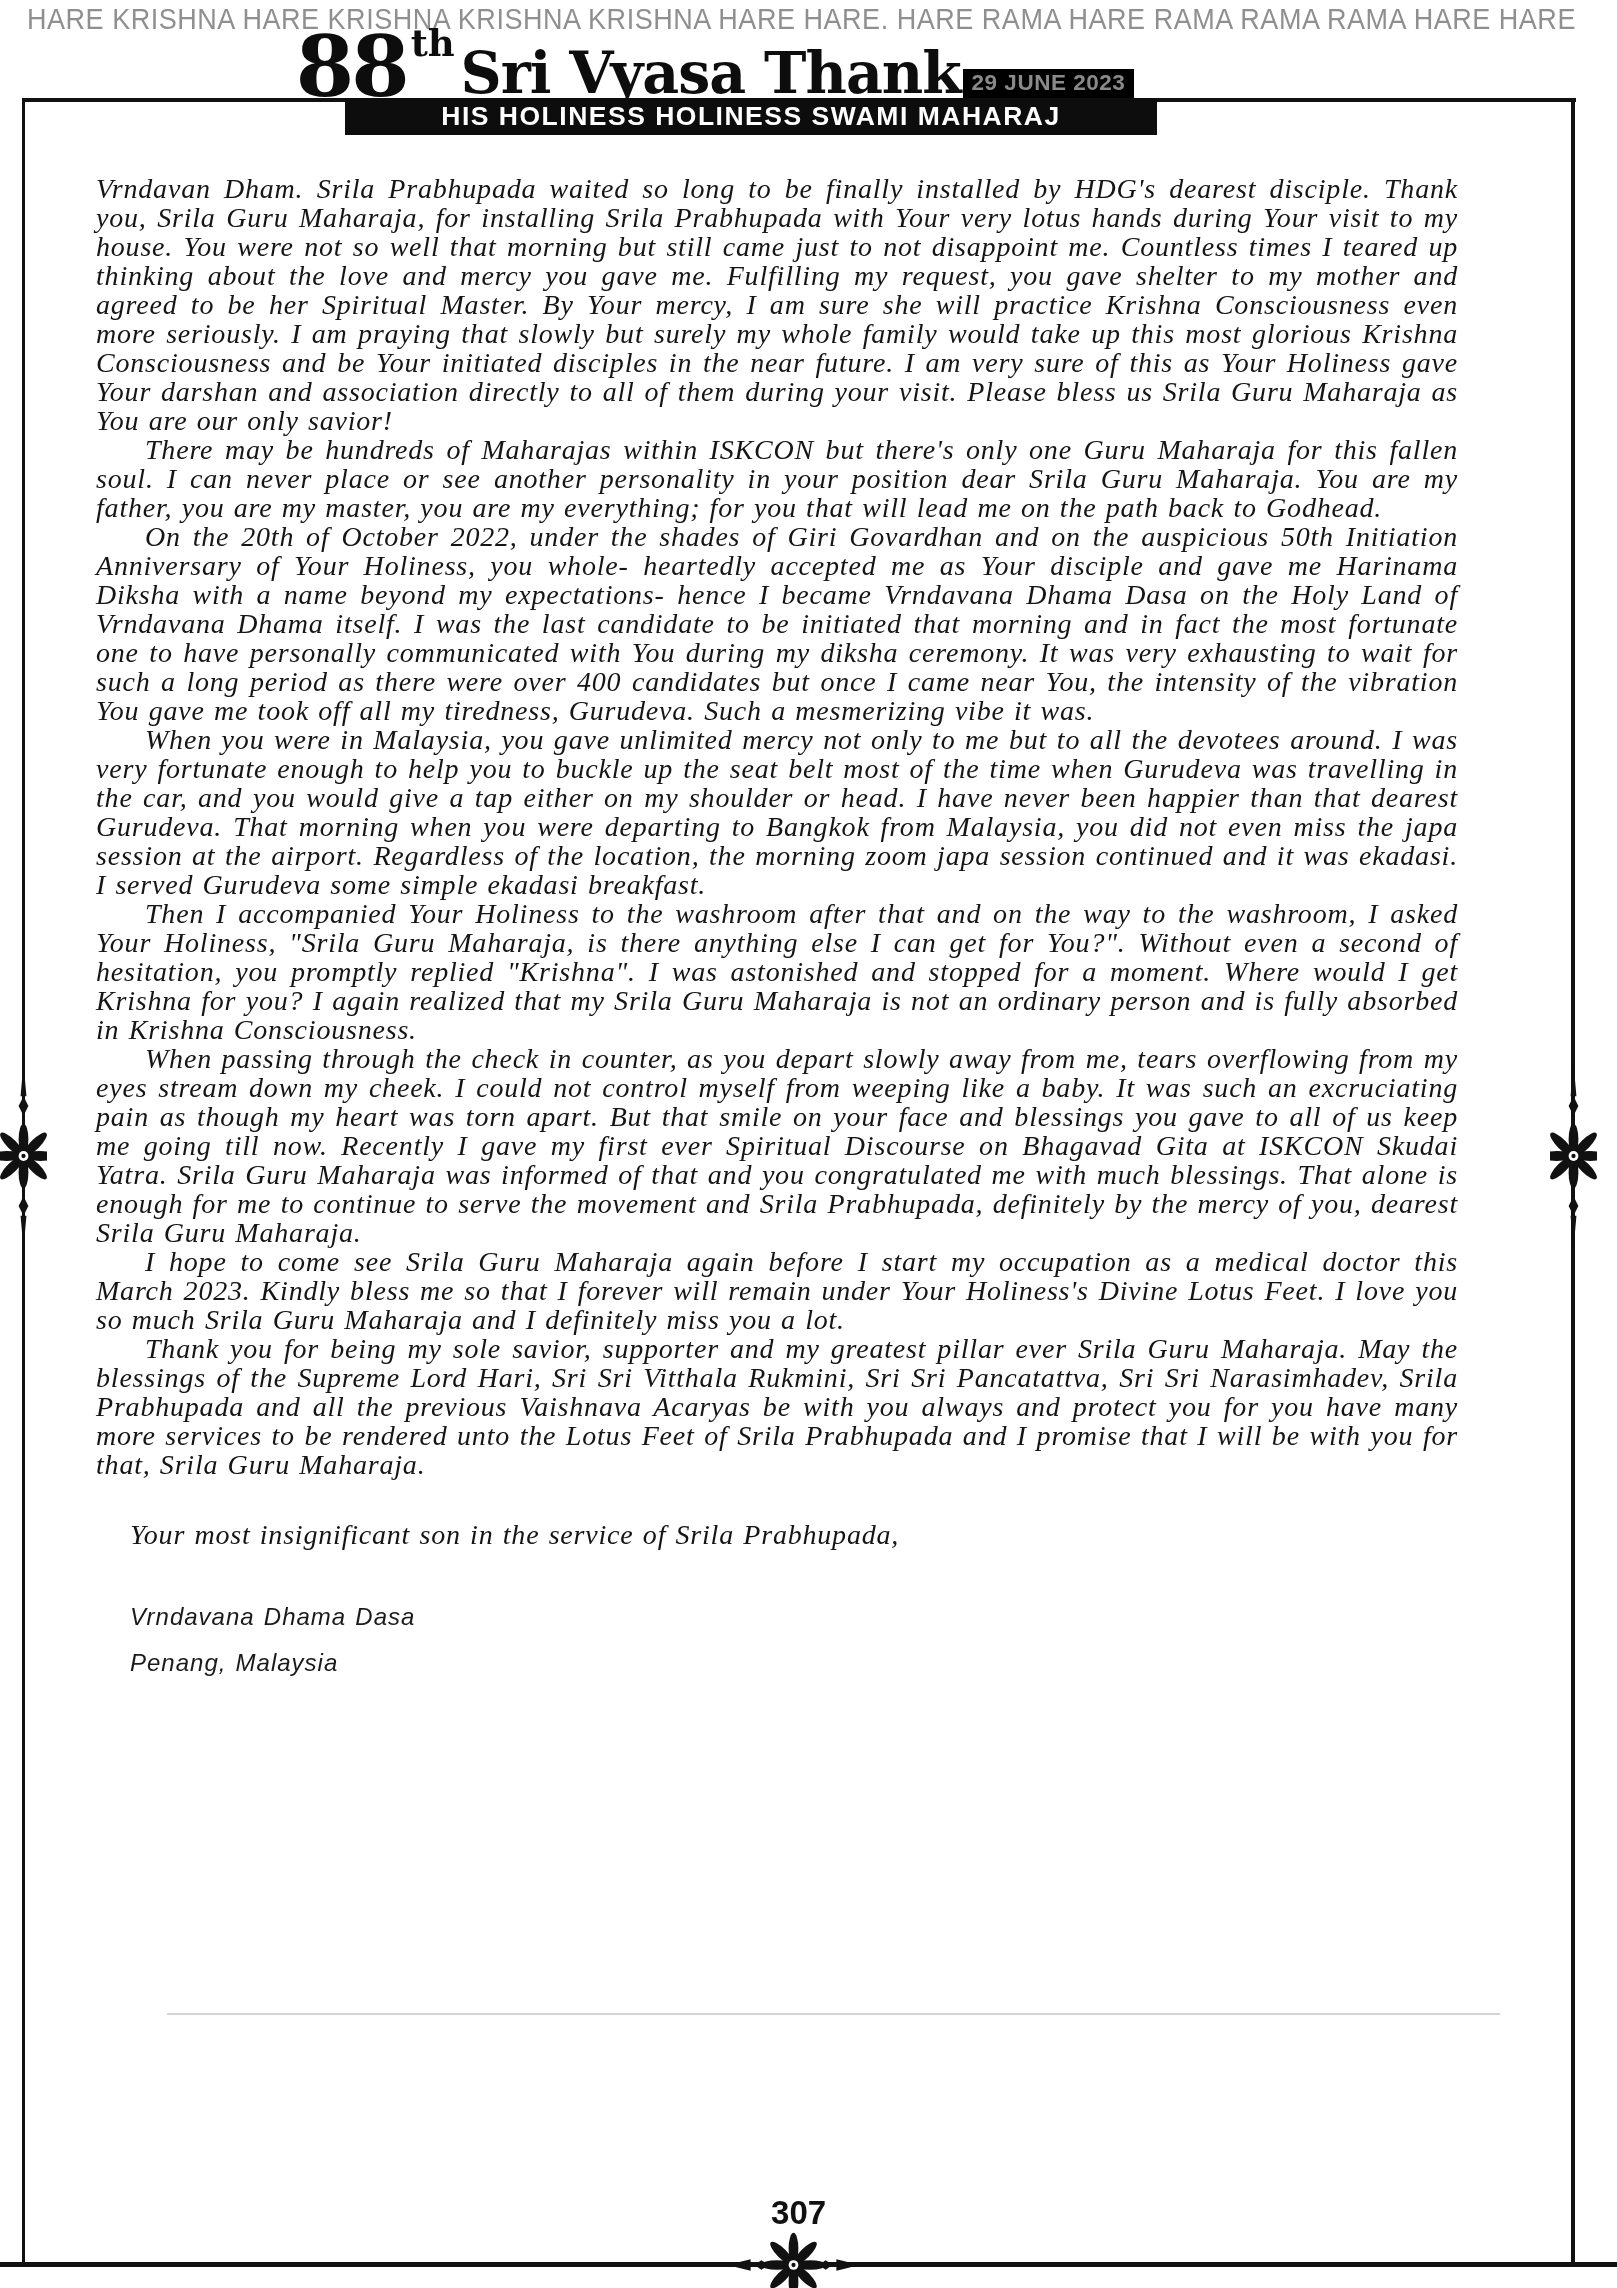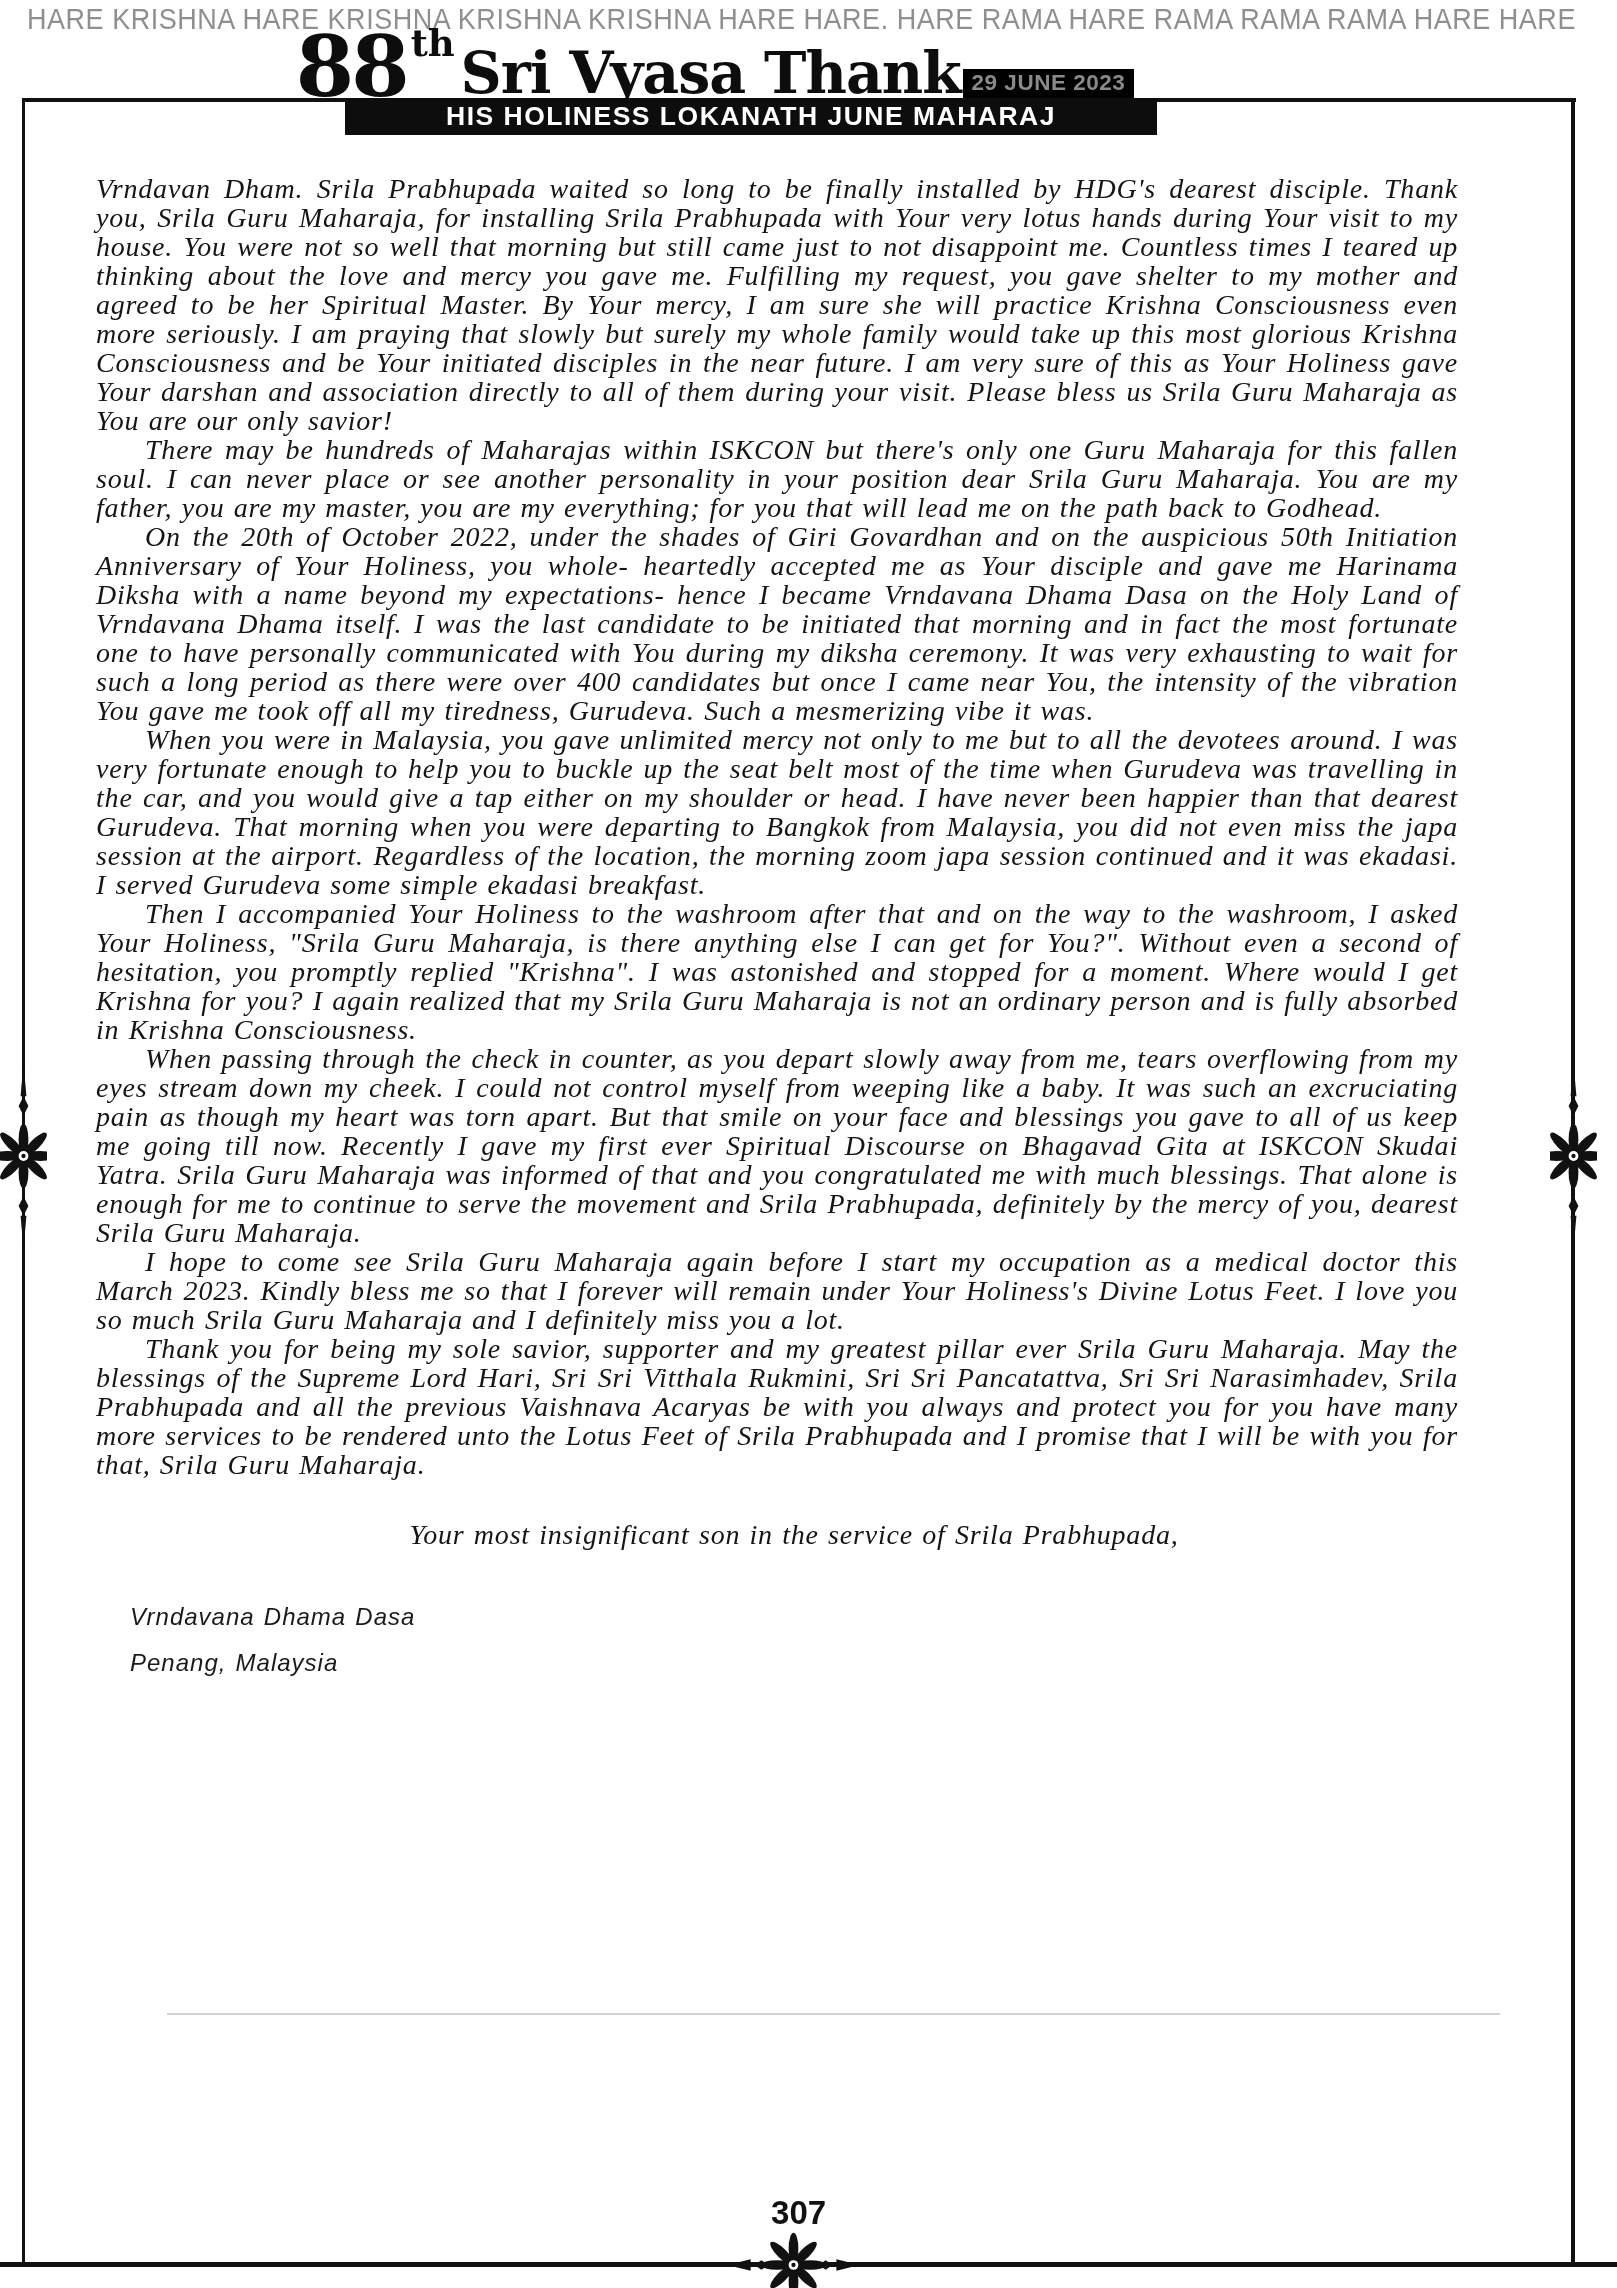--- a/index.html
+++ b/index.html
@@ -49,21 +49,21 @@
     font-size:26.5px;letter-spacing:1.5px;color:#ffffff;white-space:nowrap;
   }
   
   .letter{
     position:absolute;left:96px;top:174px;width:1362px;
     font-size:28px;line-height:29px;text-align:justify;
     letter-spacing:0.8px;word-spacing:1.5px;font-style:italic;
   }
   .letter p{margin:0;text-indent:49px;}
   .letter p.first{text-indent:0;}
-  .closing{margin:41px 0 0 34px;text-align:center;}
+  .closing{margin:41px 0 0 34px;text-align:left;}
   .signature{
     margin:45px 0 0 34px;
     font-family:"Liberation Sans",sans-serif;
     font-size:24px;line-height:46px;letter-spacing:1px;color:#1a1a1a;
   }
   
   .thin-rule{position:absolute;left:167px;top:2013px;width:1333px;height:2px;background:#d4d4d4;}
   .page-number{
     position:absolute;left:21.6px;top:2194px;width:1554px;text-align:center;
     font-family:"Liberation Sans",sans-serif;font-weight:bold;font-size:33px;color:#111;
@@ -83,21 +83,21 @@
   <span class="title-num">88</span>
   <span class="title-ord">th</span>
   <span class="title-name">Sri Vyasa Thank</span>
   <span class="date-badge">29 JUNE 2023</span>
 </div>
 
 <div class="frame-top"></div>
 <div class="frame-left"></div>
 <div class="frame-right"></div>
 
-<div class="banner">HIS HOLINESS LOKANATH JUNE MAHARAJ</div>
+<div class="banner">HIS HOLINESS HOLINESS SWAMI MAHARAJ</div>
 
 <div class="letter">
   <p class="first">Vrndavan Dham. Srila Prabhupada waited so long to be finally installed by HDG's dearest disciple. Thank you, Srila Guru Maharaja, for installing Srila Prabhupada with Your very lotus hands during Your visit to my house. You were not so well that morning but still came just to not disappoint me. Countless times I teared up thinking about the love and mercy you gave me. Fulfilling my request, you gave shelter to my mother and agreed to be her Spiritual Master. By Your mercy, I am sure she will practice Krishna Consciousness even more seriously. I am praying that slowly but surely my whole family would take up this most glorious Krishna Consciousness and be Your initiated disciples in the near future. I am very sure of this as Your Holiness gave Your darshan and association directly to all of them during your visit. Please bless us Srila Guru Maharaja as You are our only savior!</p>
   <p>There may be hundreds of Maharajas within ISKCON but there's only one Guru Maharaja for this fallen soul. I can never place or see another personality in your position dear Srila Guru Maharaja. You are my father, you are my master, you are my everything; for you that will lead me on the path back to Godhead.</p>
   <p>On the 20th of October 2022, under the shades of Giri Govardhan and on the auspicious 50th Initiation Anniversary of Your Holiness, you whole- heartedly accepted me as Your disciple and gave me Harinama Diksha with a name beyond my expectations- hence I became Vrndavana Dhama Dasa on the Holy Land of Vrndavana Dhama itself. I was the last candidate to be initiated that morning and in fact the most fortunate one to have personally communicated with You during my diksha ceremony. It was very exhausting to wait for such a long period as there were over 400 candidates but once I came near You, the intensity of the vibration You gave me took off all my tiredness, Gurudeva. Such a mesmerizing vibe it was.</p>
   <p>When you were in Malaysia, you gave unlimited mercy not only to me but to all the devotees around. I was very fortunate enough to help you to buckle up the seat belt most of the time when Gurudeva was travelling in the car, and you would give a tap either on my shoulder or head. I have never been happier than that dearest Gurudeva. That morning when you were departing to Bangkok from Malaysia, you did not even miss the japa session at the airport. Regardless of the location, the morning zoom japa session continued and it was ekadasi. I served Gurudeva some simple ekadasi breakfast.</p>
   <p>Then I accompanied Your Holiness to the washroom after that and on the way to the washroom, I asked Your Holiness, "Srila Guru Maharaja, is there anything else I can get for You?".  Without even a second of hesitation, you promptly replied "Krishna". I was astonished and stopped for a moment. Where would I get Krishna for you? I again realized that my Srila Guru Maharaja is not an ordinary person and is fully absorbed in Krishna Consciousness.</p>
   <p>When passing through the check in counter, as you depart slowly away from me, tears overflowing from my eyes stream down my cheek. I could not control myself from weeping like a baby. It was such an excruciating pain as though my heart was torn apart. But that smile on your face and blessings you gave to all of us keep me going till now. Recently I gave my first ever Spiritual Discourse on Bhagavad Gita at ISKCON Skudai Yatra. Srila Guru Maharaja was informed of that and you congratulated me with much blessings.  That alone is enough for me to continue to serve the movement and Srila Prabhupada, definitely by the mercy of you, dearest Srila Guru Maharaja.</p>
   <p>I hope to come see Srila Guru Maharaja again before I start my occupation as a medical doctor this March 2023. Kindly bless me so that I forever will remain under Your Holiness's Divine Lotus Feet. I love you so much Srila Guru Maharaja and I definitely miss you a lot.</p>
   <p>Thank you for being my sole savior, supporter and my greatest pillar ever Srila Guru Maharaja. May the blessings of the Supreme Lord Hari, Sri Sri Vitthala Rukmini, Sri Sri Pancatattva, Sri Sri Narasimhadev, Srila Prabhupada and all the previous Vaishnava Acaryas be with you always and protect you for you have many more services to be rendered unto the Lotus Feet of Srila Prabhupada and I promise that I will be with you for that, Srila Guru Maharaja.</p>

